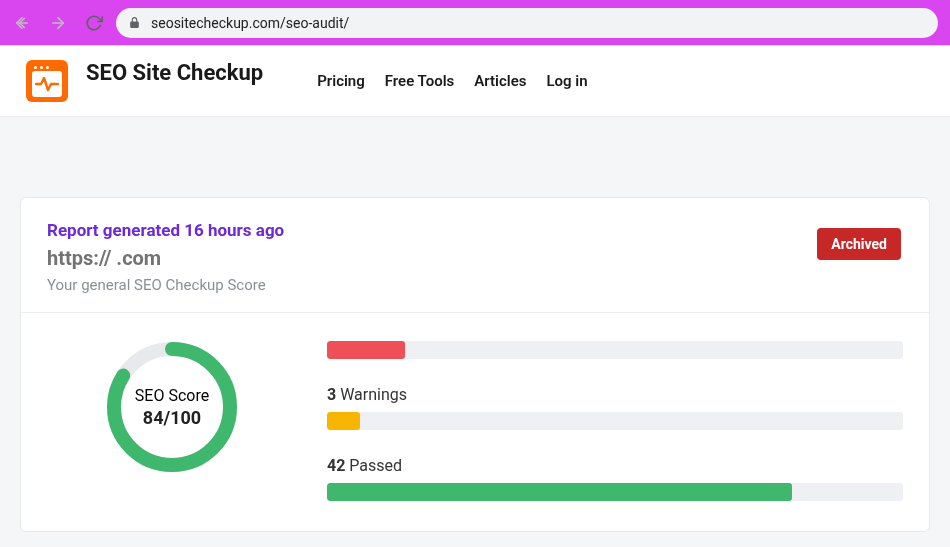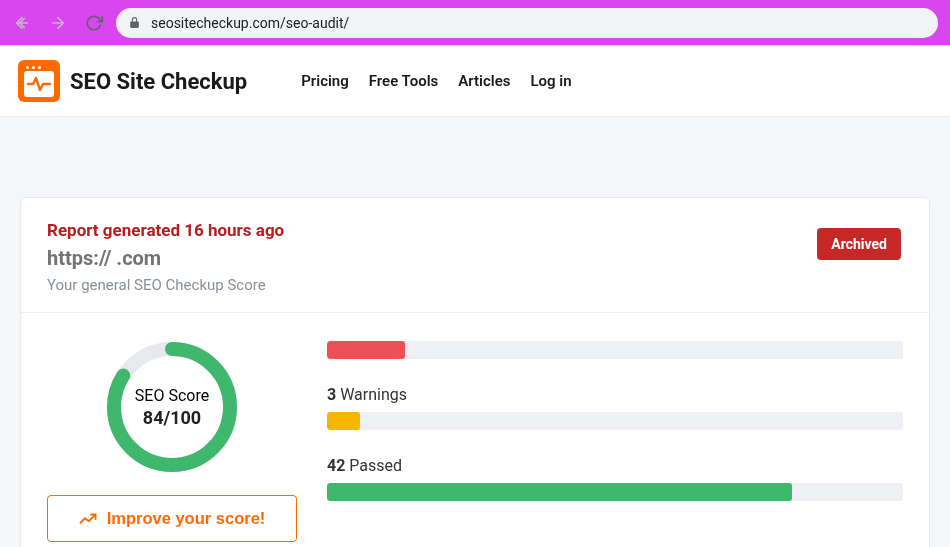--- a/index.html
+++ b/index.html
@@ -9,34 +9,34 @@
   .browser-chrome { background: #d946ef; height: 46px; display: flex; align-items: center; padding: 0 12px; gap: 12px; border-bottom: 1px solid #e3e3e3;}
   .nav-icons { display: flex; align-items: center; gap: 16px; color: #5f6368;}
   .nav-icons .icon { display:flex; align-items:center; justify-content:center; width:20px; height:20px; }
   .nav-icons .disabled { color: #bdbdbd; }
   .addr-bar { flex: 1; background: #f1f3f4; border-radius: 16px; height: 30px; display: flex; align-items: center; padding: 0 12px; color: #5f6368; font-size: 14px; gap: 10px;}
   .addr-bar .lock { color:#5f6368; display:flex; }
   .addr-bar .url-text { color:#202124; }
 
   
   .site-header { background: #fff; border-bottom: 1px solid #eceef1; padding: 14px 18px; display: flex; align-items: center; gap: 34px;}
-  .brand { display:flex; align-items:center; gap:10px; }
+  .brand { display:flex; gap:18px;margin-left:8px; }
   .brand-logo { width: 42px; height: 42px; border-radius: 6px; background:#ff6a00; display:flex; flex-direction:column; align-items:center; justify-content:center; padding:4px; }
   .brand-logo .dots { display:flex; gap:3px; margin-bottom:2px; align-self:flex-start; margin-left:4px;}
   .brand-logo .dots span { width:3px; height:3px; background:#fff; border-radius:50%; }
   .brand-logo .hb { width:30px; height:26px; background:#fff; border-radius:3px; display:flex; align-items:center; justify-content:center; }
   .brand-name { font-size: 22px; font-weight: 700; color:#1a1a1a; }
   .nav-links { display:flex; gap:20px; font-size:15px; font-weight:600; color:#1a1a1a; margin-left:20px;}
   .nav-links span { cursor:pointer; }
 
   
   .page-wrap { padding: 80px 20px 0; }
   .card { background:#fff; border:1px solid #e7e9ec; border-radius:6px; }
   .card-head { padding: 22px 26px 18px; border-bottom:1px solid #edf0f3; position:relative;}
-  .report-time { color:#b91c1c; font-weight:700; font-size:17px; margin-bottom:6px;}
+  .report-time { color:#6d28d9; font-weight:700; font-size:17px; margin-bottom:6px;}
   .target-url { font-size:20px; font-weight:700; color:#737373; }
   .subtitle { color:#8a8f99; font-size:15px; margin-top:6px; }
   .badge-archived { position:absolute; right:28px; top:30px; background:#c62828; color:#fff; font-weight:700; font-size:14px; padding:8px 14px; border-radius:4px; }
 
   .card-body { padding: 24px 26px 30px; display:flex; gap:30px; align-items:flex-start; }
   .score-col { width:250px; display:flex; flex-direction:column; align-items:center; gap:18px;}
   .gauge { position:relative; width:140px; height:140px; }
   .gauge svg { transform: rotate(-90deg); }
   .gauge .center { position:absolute; inset:0; display:flex; flex-direction:column; align-items:center; justify-content:center; }
   .gauge .center .lbl { color:#000000; font-size:16px;text-align:right; }
@@ -131,29 +131,20 @@
         <div class="gauge">
           <svg id="gauge-svg" width="140" height="140" viewBox="0 0 140 140">
             <circle cx="70" cy="70" r="58" fill="none" stroke="#e7e9ec" stroke-width="14"></circle>
             <circle id="gauge-arc" cx="70" cy="70" r="58" fill="none" stroke="#3fb76d" stroke-width="14" stroke-linecap="round" stroke-dasharray="306.11678816578944 364.424747816416"></circle>
           </svg>
           <div class="center">
             <div class="lbl">SEO Score</div>
             <div class="val">84/100</div>
           </div>
         </div>
-        <button class="improve-btn">
-          <span style="display:flex">
-            <svg width="18" height="14" viewBox="0 0 24 18" fill="none" stroke="currentColor" stroke-width="2.4" stroke-linecap="round" stroke-linejoin="round">
-                <polyline points="2 14 8 8 13 12 22 3"></polyline>
-                <polyline points="16 3 22 3 22 9"></polyline>
-              </svg>
-          </span>
-          <span>Improve your score!</span>
-        </button>
       </div>
 
       <div class="metrics-col">
 
         <div class="metric">
           <div class="bar-bg">
             <div class="bar-fill fill-fail" id="bar-failed" style="width: 13.4615%;"></div>
           </div>
         </div>
 

